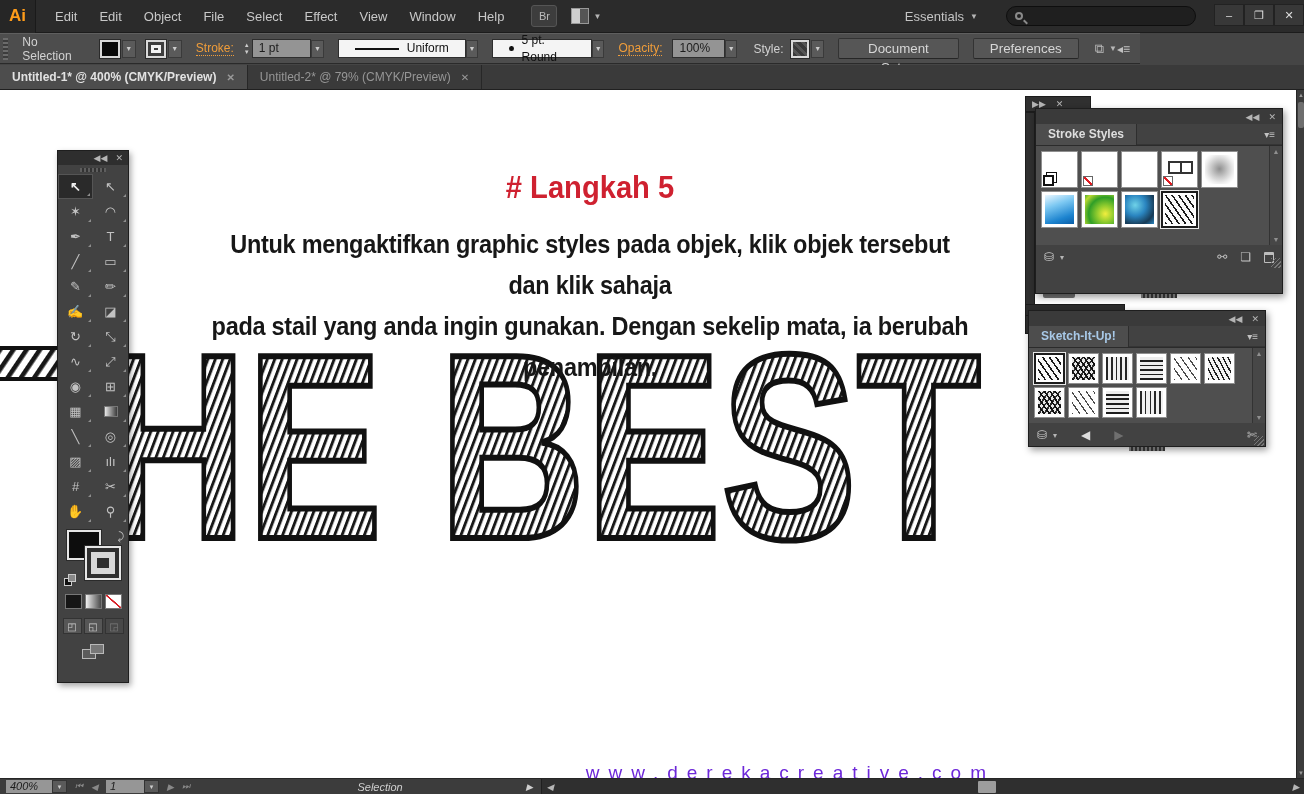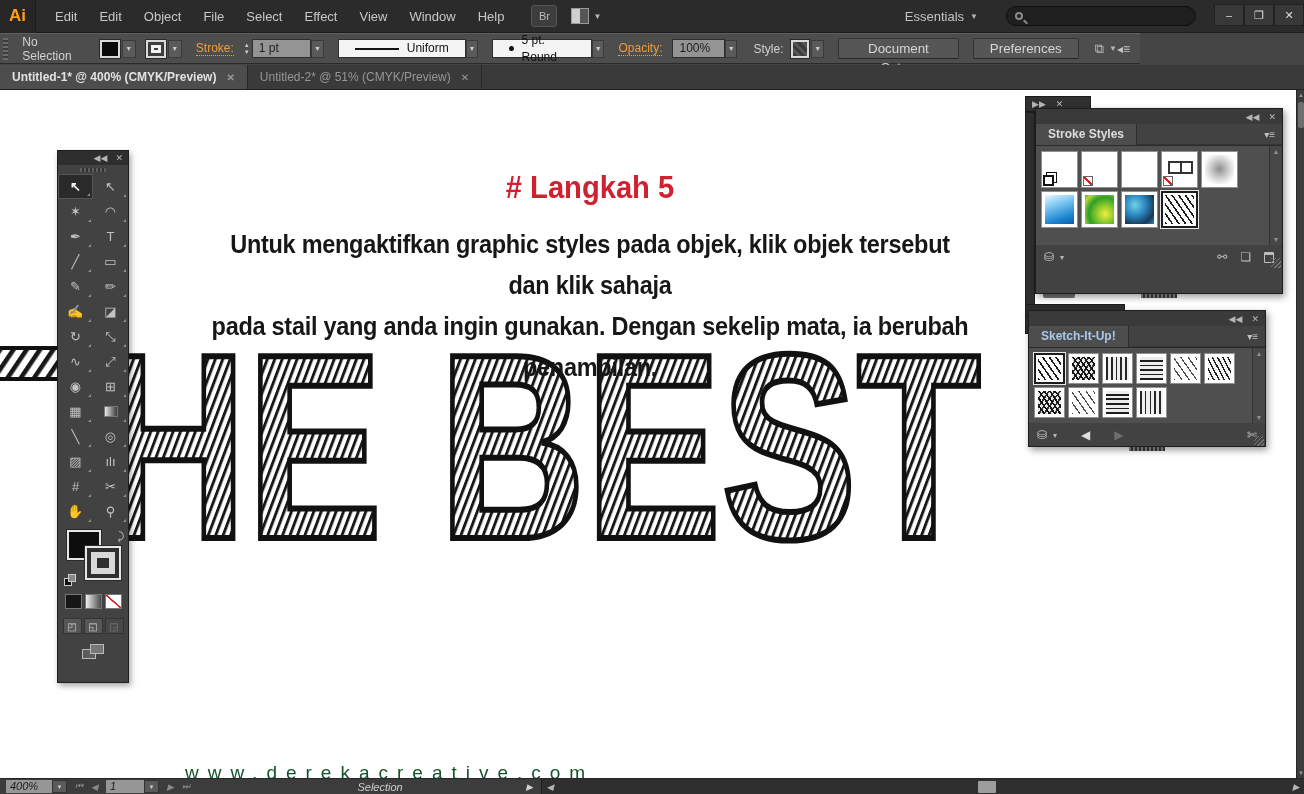--- a/index.html
+++ b/index.html
@@ -50,21 +50,21 @@
   .doc-tab.active{background:#4d4d4d;color:#e2e2e2;font-weight:bold;}
   .doc-tab.inactive{background:#3a3a3a;color:#969696;}
   .tab-close{font-size:10px;color:#9a9a9a;}
 
   
   .canvas{position:absolute;left:0;top:90px;width:1296px;height:688px;background:#ffffff;overflow:hidden;}
   .lesson{position:absolute;left:185px;top:80px;width:810px;text-align:center;transform:scaleX(.94);}
   .lesson-heading{font-size:31px;font-weight:bold;color:#cf2130;margin-bottom:18px;}
   .lesson-line{font-size:25px;font-weight:bold;color:#171717;line-height:41px;letter-spacing:-.3px;}
   .bigtext-svg{position:absolute;left:0;top:0;width:1296px;height:688px;}
-  .watermark{position:absolute;left:185px;top:672px;width:810px;text-align:left;font-size:19px;letter-spacing:9px;color:#14532d;}
+  .watermark{position:absolute;left:185px;top:672px;width:810px;text-align:right;font-size:19px;letter-spacing:9px;color:#6d28d9;}
 
   
   .toolpanel{position:absolute;left:57px;top:150px;width:72px;height:533px;background:#424242;border:1px solid #1e1e1e;box-shadow:2px 3px 6px rgba(0,0,0,.35);z-index:30;}
   .tp-head{height:14px;background:#2e2e2e;display:flex;justify-content:flex-end;align-items:center;gap:8px;padding:0 5px;color:#b5b5b5;font-size:9px;}
   .tp-grip{height:9px;display:flex;align-items:center;justify-content:center;}
   .tp-grip span{width:26px;height:4px;background:repeating-linear-gradient(90deg,#5e5e5e 0 2px,#333 2px 4px);}
   .tools{display:grid;grid-template-columns:35px 35px;}
   .tool{height:25px;display:flex;align-items:center;justify-content:center;color:#c2c2c2;font-size:13px;position:relative;}
   .tool.active{background:#2a2a2a;border:1px solid #555;}
   .tool .corner{position:absolute;right:2px;bottom:2px;width:0;height:0;border-left:3px solid transparent;border-bottom:3px solid #8e8e8e;}
@@ -228,21 +228,21 @@
   <span class="flag-ico">⧉ <span class="caret">▼</span></span>
   <span class="panelmenu-ico">◂≡</span>
 </div>
 
 <div class="tabbar">
   <div class="doc-tab active">
     <span>Untitled-1* @ 400% (CMYK/Preview)</span>
     <span class="tab-close">✕</span>
   </div>
   <div class="doc-tab inactive">
-    <span>Untitled-2* @ 51% (CMYK/Preview)</span>
+    <span>Untitled-2* @ 79% (CMYK/Preview)</span>
     <span class="tab-close">✕</span>
   </div>
 </div>
 
 <div class="canvas">
   <svg class="bigtext-svg" viewBox="0 0 1296 688" xmlns="http://www.w3.org/2000/svg">
     <defs>
       <pattern id="hatch" width="11" height="11" patternUnits="userSpaceOnUse" patternTransform="rotate(-56)">
         <rect width="11" height="11" fill="#ffffff"></rect>
         <rect width="11" height="4.6" fill="#181818"></rect>

